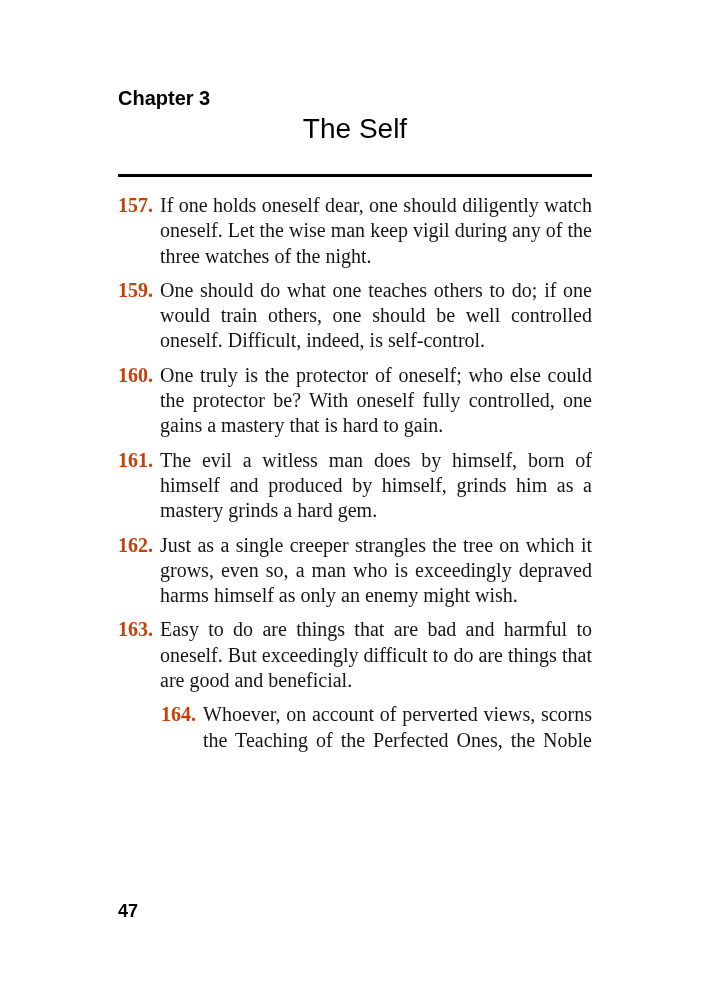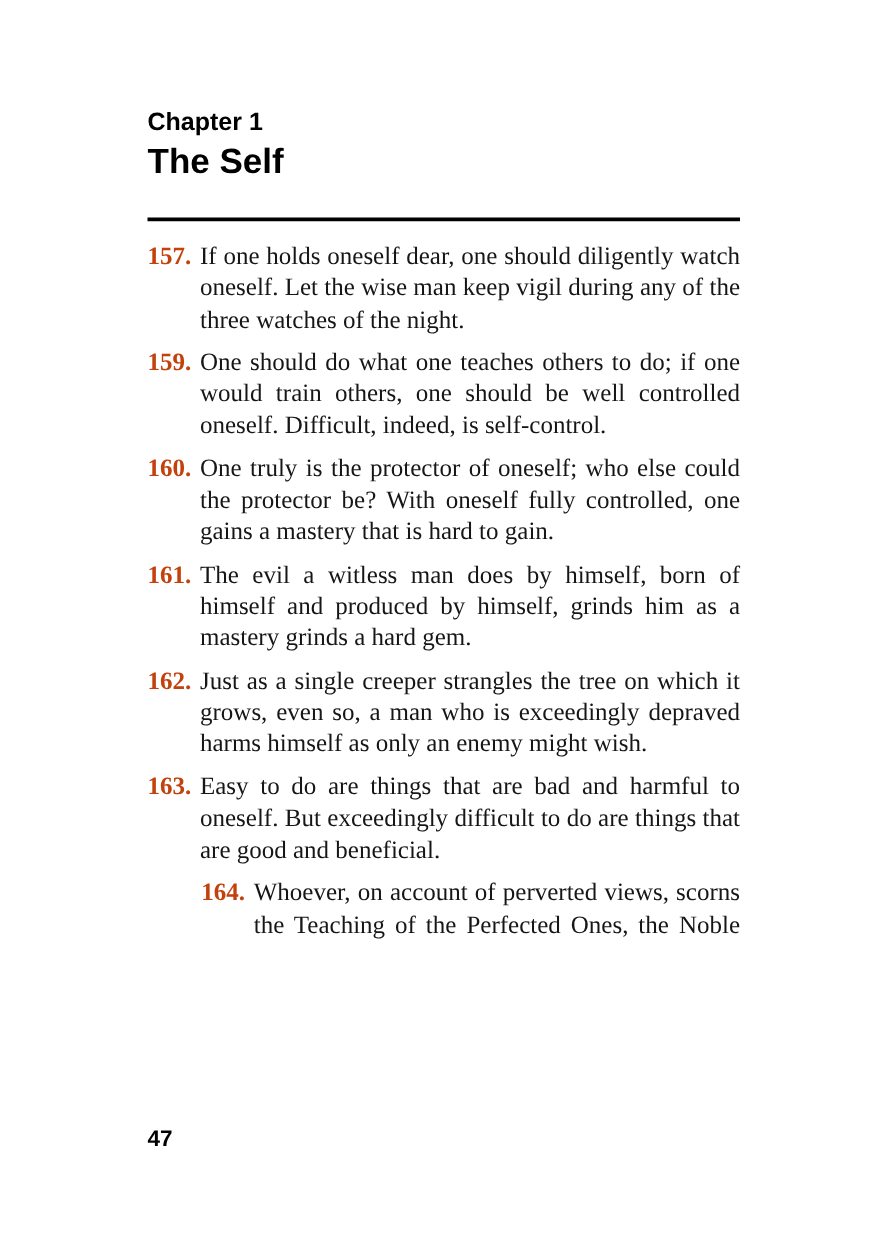--- a/index.html
+++ b/index.html
@@ -22,25 +22,25 @@
   }
   .chapter-label {
     font-family: "Liberation Sans", sans-serif;
     font-weight: bold;
     font-size: 20px;
     line-height: 24px;
     color: #000000;
   }
   .page-title {
     font-family: "Liberation Sans", sans-serif;
-    font-weight: bold;
+    font-weight: normal;
     font-size: 28px;
     line-height: 32px;
     color: #000000;
-    text-align: left;
+    text-align: center;
     margin: 3px 0 0 0;
   }
   .divider {
     border: none;
     height: 3px;
     background: #000000;
     margin: 29px 0 0 0;
   }
   .verses {
     margin-top: 16px;
@@ -75,21 +75,21 @@
     color: #000000;
   }
 </style>
 </head>
 <body>
 
 <div class="page">
   <div class="content">
 
     <header>
-      <div class="chapter-label">Chapter 1</div>
+      <div class="chapter-label">Chapter 3</div>
       <h1 class="page-title">The Self</h1>
       <hr class="divider">
     </header>
 
     <main class="verses">
       <p class="verse"><span class="vnum">157.</span><span class="vtext">If one holds oneself dear, one should diligently watch oneself. Let the wise man keep vigil during any of the three watches of the night.</span></p>
       <p class="verse"><span class="vnum">159.</span><span class="vtext">One should do what one teaches others to do; if one would train others, one should be well con­trolled oneself. Difficult, indeed, is self-control.</span></p>
       <p class="verse"><span class="vnum">160.</span><span class="vtext">One truly is the protector of oneself; who else could the protector be? With oneself fully con­trolled, one gains a mastery that is hard to gain.</span></p>
       <p class="verse"><span class="vnum">161.</span><span class="vtext">The evil a witless man does by himself, born of himself and produced by himself, grinds him as a mastery grinds a hard gem.</span></p>
       <p class="verse"><span class="vnum">162.</span><span class="vtext">Just as a single creeper strangles the tree on which it grows, even so, a man who is exceed­ingly depraved harms himself as only an enemy might wish.</span></p>

